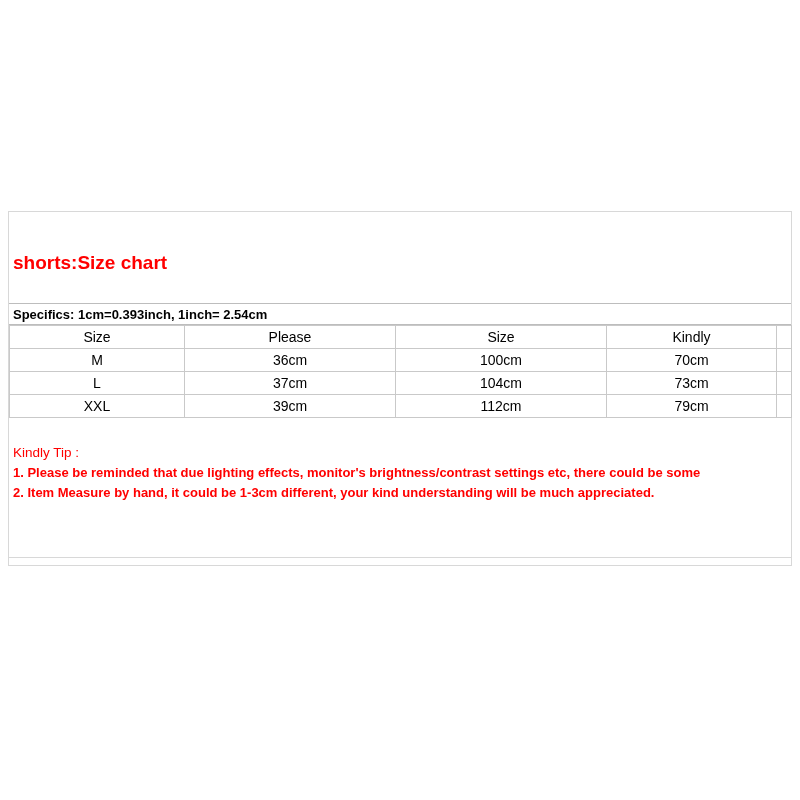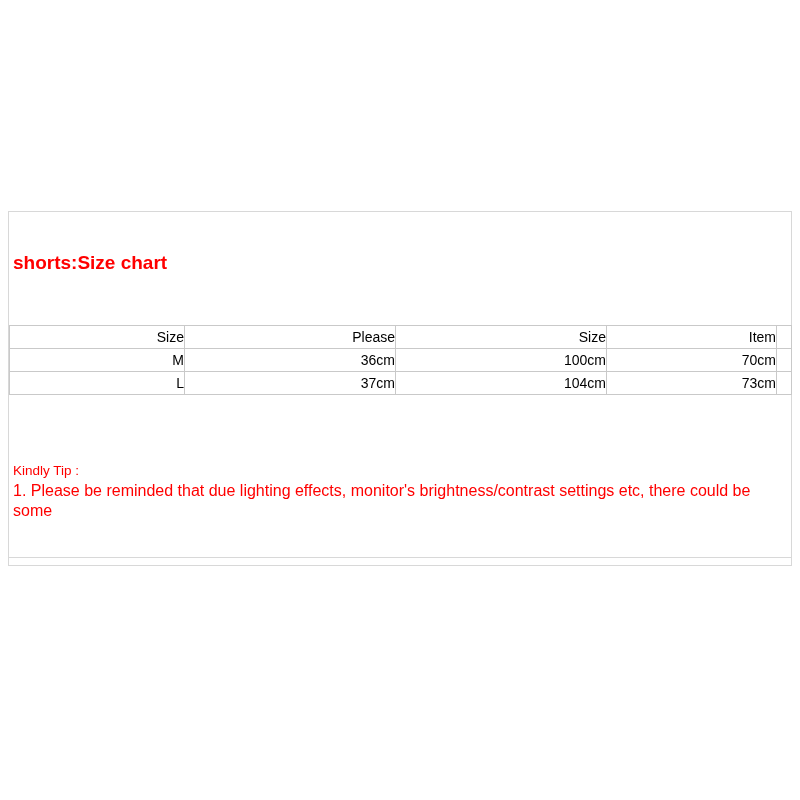--- a/index.html
+++ b/index.html
@@ -74,108 +74,120 @@
     width: 782px;
     border-collapse: collapse;
     table-layout: fixed;
   }
   table.size-table th,
   table.size-table td {
     border: 1px solid #c9c9c9;
     height: 22px;
     font-size: 14px;
     color: #000000;
-    text-align: right;
+    text-align: center;
     font-weight: normal;
     padding: 0;
     line-height: 22px;
   }
   table.size-table th {
     font-weight: normal;
   }
   .col-size { width: 175px; }
   .col-length { width: 211px; }
   .col-hips { width: 211px; }
   .col-waist { width: 170px; }
   .col-pad { width: 15px; }
 
   .tips {
     position: absolute;
     left: 0px;
-    top: 247px;
+    top: 229px;
     width: 782px;
     padding: 2px 4px 0 4px;
     box-sizing: border-box;
   }
   .tip-line {
     font-size: 13.5px;
     color: #ff0000;
     line-height: 20px;
     white-space: nowrap;
   }
   .tip-wrap {
-    font-size: 16px;
+    font-size: 13px;
     color: #ff0000;
     line-height: 20px;
+    font-weight: bold;
   }
   .bottom-rule {
     position: absolute;
     left: 0px;
     top: 345px;
     width: 782px;
     height: 0px;
     border-top: 1px solid #d8d8d8;
   }
 </style>
 </head>
 <body>
 
 <div class="page">
   <div class="chart-card">
     <div class="inner">
 
       <div class="title">shorts:Size chart</div>
 
+      <div class="specifics-row">
+        <div class="specifics-text">Specifics: 1cm=0.393inch, 1inch= 2.54cm</div>
+      </div>
 
       <table class="size-table">
         <colgroup>
           <col class="col-size">
           <col class="col-length">
           <col class="col-hips">
           <col class="col-waist">
           <col class="col-pad">
         </colgroup>
         <thead>
           <tr>
             <th>Size</th>
             <th>Please</th>
             <th>Size</th>
-            <th>Item</th>
+            <th>Kindly</th>
             <th></th>
           </tr>
         </thead>
         <tbody>
           <tr>
             <td>M</td>
             <td>36cm</td>
             <td>100cm</td>
             <td>70cm</td>
             <td></td>
           </tr>
           <tr>
             <td>L</td>
             <td>37cm</td>
             <td>104cm</td>
             <td>73cm</td>
             <td></td>
           </tr>
+          <tr>
+            <td>XXL</td>
+            <td>39cm</td>
+            <td>112cm</td>
+            <td>79cm</td>
+            <td></td>
+          </tr>
         </tbody>
       </table>
 
       <div class="tips">
         <div class="tip-line">Kindly Tip :</div>
         <div class="tip-wrap">1. Please be reminded that due lighting effects, monitor's brightness/contrast settings etc, there could be some</div>
+        <div class="tip-wrap">2. Item Measure by hand, it could be 1-3cm different, your kind understanding will be much appreciated.</div>
       </div>
 
       <div class="bottom-rule"></div>
     </div>
   </div>
 </div>
 
 </body></html>

